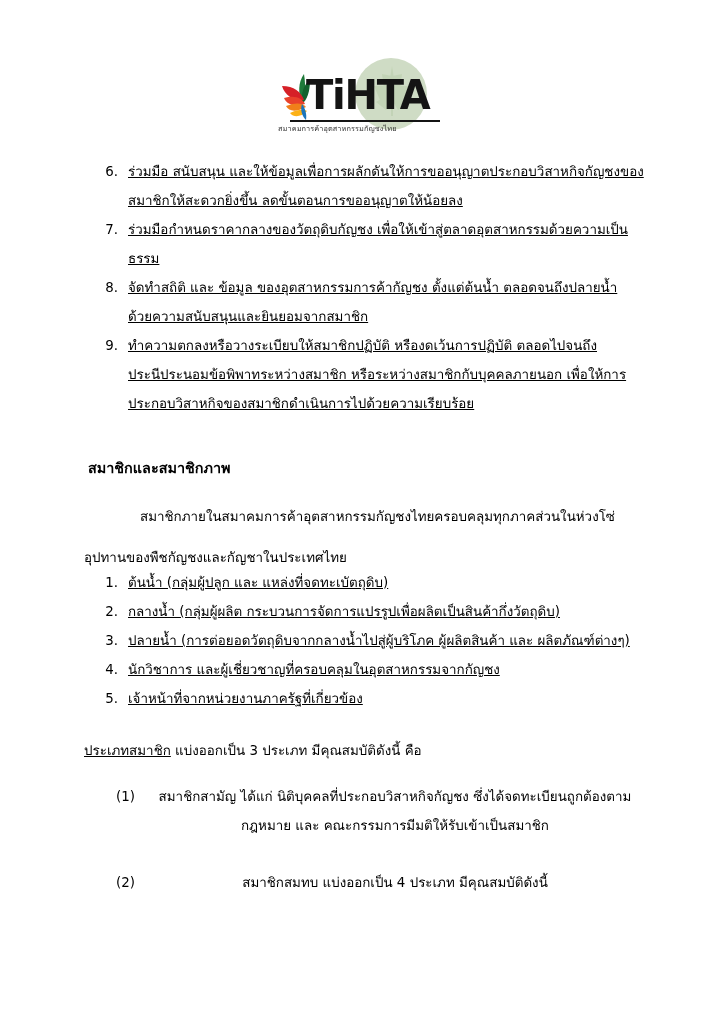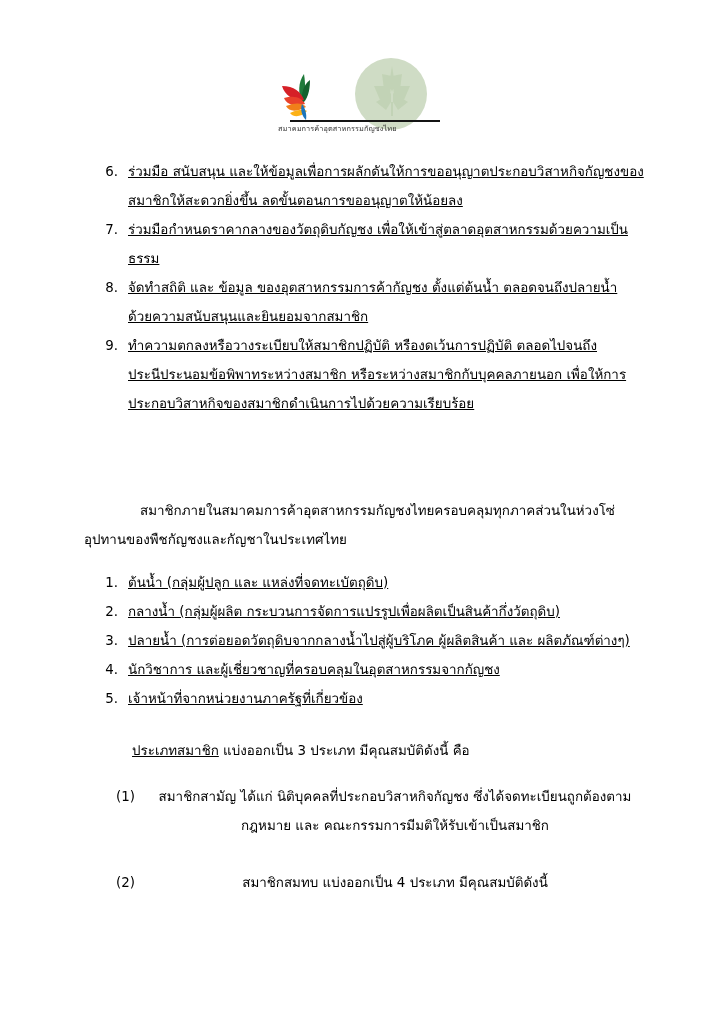--- a/index.html
+++ b/index.html
@@ -136,33 +136,32 @@
     font-size: 14.4px;
     line-height: 26px;
   }
 
   
   .para {
     position: absolute;
     left: 84px;
     width: 560px;
     font-size: 13.4px;
-    line-height: 29px;
+    line-height: 41px;
     text-indent: 56px;
     text-align: left;
   }
 
   
   .lead {
     position: absolute;
     left: 84px;
     width: 560px;
     font-size: 13.4px;
     line-height: 29px;
-    margin-left: 48px;
   }
   .u { text-decoration: underline; }
 
   
   .paren-list {
     position: absolute;
     left: 116px;
     width: 528px;
   }
   .paren-item {
@@ -206,20 +205,23 @@
       <svg class="logo-mark" viewBox="0 0 46 48">
         <path d="M24 2 C26 14 25 24 22 30 C18 22 18 10 24 2 Z" fill="#1f7a3a"></path>
         <path d="M30 8 C30 20 27 28 22 32 C21 22 23 13 30 8 Z" fill="#14612d"></path>
         <path d="M2 14 C14 14 21 20 24 28 C14 29 5 24 2 14 Z" fill="#d62027"></path>
         <path d="M4 26 C15 23 22 26 25 32 C15 35 7 33 4 26 Z" fill="#e8412b"></path>
         <path d="M6 34 C16 30 23 31 26 35 C17 40 9 40 6 34 Z" fill="#f07f1a"></path>
         <path d="M10 41 C18 37 24 37 27 39 C21 45 14 46 10 41 Z" fill="#fcb116"></path>
         <path d="M22 32 C25 36 27 42 26 48 C22 44 20 38 22 32 Z" fill="#1b75bb"></path>
       </svg>
 
+      <div class="logo-word">
+        <div class="logo-word-text">TiHTA</div>
+      </div>
 
       <div class="logo-rule"></div>
 
       <div class="logo-sub">สมาคมการค้าอุตสาหกรรมกัญชงไทย</div>
     </div>
   </div>
 
   <div class="num-list" style="top:157px;">
     <div class="num-item">
       <span class="num">6.</span>
@@ -232,20 +234,21 @@
     <div class="num-item">
       <span class="num">8.</span>
       <span class="body">จัดทำสถิติ และ ข้อมูล ของอุตสาหกรรมการค้ากัญชง ตั้งแต่ต้นน้ำ ตลอดจนถึงปลายน้ำ ด้วยความสนับสนุนและยินยอมจากสมาชิก</span>
     </div>
     <div class="num-item">
       <span class="num">9.</span>
       <span class="body">ทำความตกลงหรือวางระเบียบให้สมาชิกปฏิบัติ หรืองดเว้นการปฏิบัติ ตลอดไปจนถึงประนีประนอมข้อพิพาทระหว่างสมาชิก หรือระหว่างสมาชิกกับบุคคลภายนอก เพื่อให้การประกอบวิสาหกิจของสมาชิกดำเนินการไปด้วยความเรียบร้อย</span>
     </div>
   </div>
 
+  <div class="heading" style="top:455px;">สมาชิกและสมาชิกภาพ</div>
 
   <div class="para" style="top:496px;">สมาชิกภายในสมาคมการค้าอุตสาหกรรมกัญชงไทยครอบคลุมทุกภาคส่วนในห่วงโซ่อุปทานของพืชกัญชงและกัญชาในประเทศไทย</div>
 
   <div class="num-list" style="top:568px;">
     <div class="num-item">
       <span class="num">1.</span>
       <span class="body">ต้นน้ำ (กลุ่มผู้ปลูก และ แหล่งที่จดทะเบัตถุดิบ)</span>
     </div>
     <div class="num-item">
       <span class="num">2.</span>

